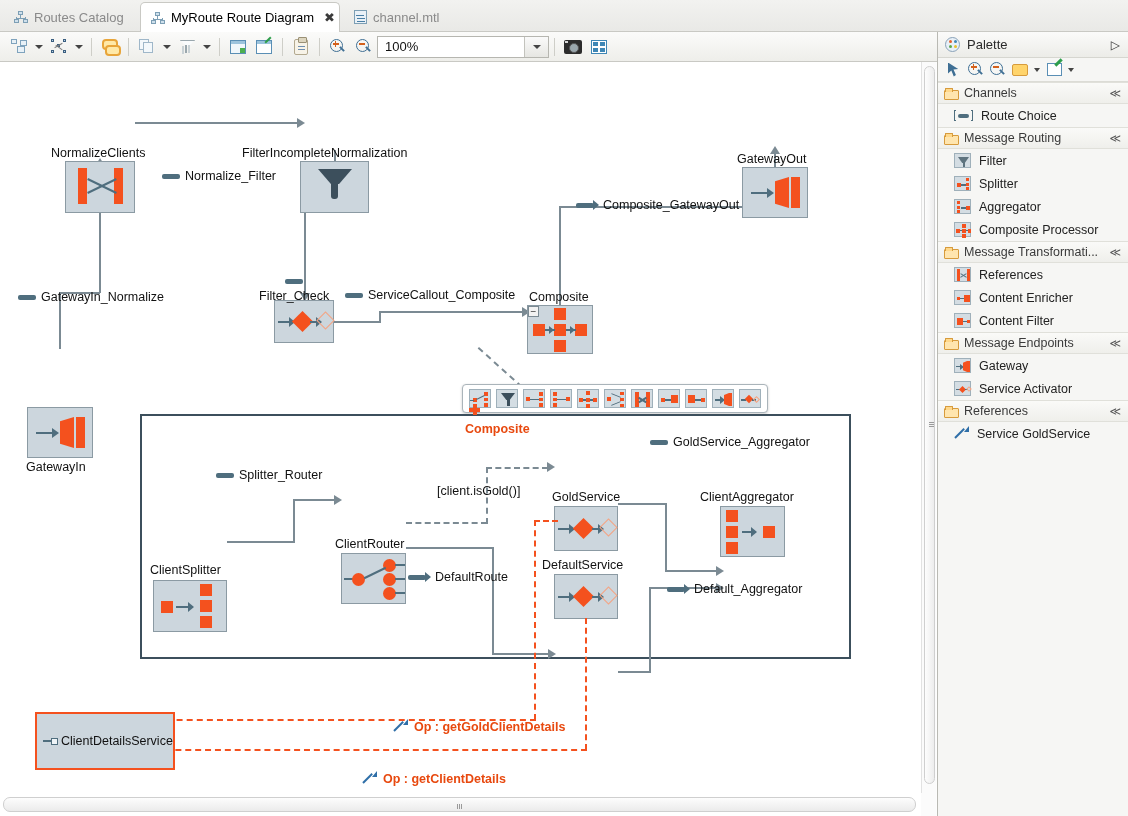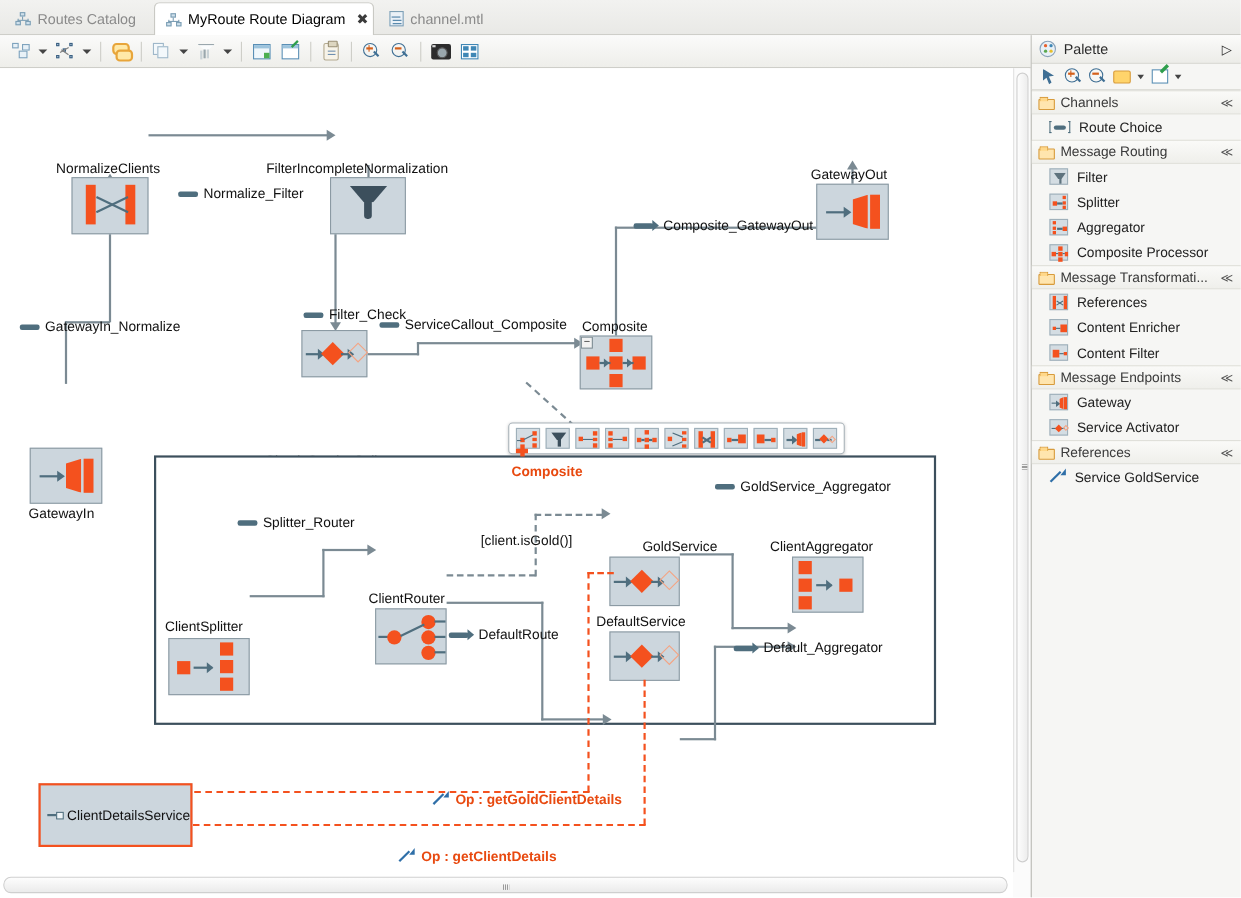--- a/index.html
+++ b/index.html
@@ -375,20 +375,24 @@
     <div class="tbtn">
       <span class="g-zoomin">
           <i></i>
         </span>
     </div>
     <div class="tbtn">
       <span class="g-zoomout">
           <i></i>
         </span>
     </div>
+    <div class="zoombox">
+      <span>100%</span>
+      <span class="zdrop"></span>
+    </div>
     <div class="tsep"></div>
     <div class="tbtn">
       <span class="g-cam"></span>
     </div>
     <div class="tbtn">
       <span class="g-layout">
           <i class="q1"></i>
           <i class="q2"></i>
           <i class="q3"></i>
           <i class="q4"></i>
@@ -566,21 +570,21 @@
     </div>
 
     <div class="edge-label" style="left:18px;top:228px;">
       <span class="stub"></span>
       <span>GatewayIn_Normalize</span>
     </div>
     <div class="edge-label" style="left:162px;top:107px;">
       <span class="stub"></span>
       <span>Normalize_Filter</span>
     </div>
-    <div class="edge-label" style="left:276px;top:217px;">
+    <div class="edge-label" style="left:259px;top:217px;flex-direction:column;">
       <span class="stub"></span>
       <span>Filter_Check</span>
     </div>
     <div class="edge-label" style="left:345px;top:226px;">
       <span class="stub"></span>
       <span>ServiceCallout_Composite</span>
     </div>
     <div class="edge-label arrowstub" style="left:576px;top:136px;">
       <span class="stub"></span>
       <span style="margin-left:4px">Composite_GatewayOut</span>
@@ -635,21 +639,21 @@
         <i style="left:41px;top:5px;width:13px;height:13px;border-radius:50%;background:#f4511e"></i>
         <i style="left:41px;top:19px;width:13px;height:13px;border-radius:50%;background:#f4511e"></i>
         <i style="left:41px;top:33px;width:13px;height:13px;border-radius:50%;background:#f4511e"></i>
         <i class="ln" style="left:21px;top:18px;width:24px;height:2.2px;transform:rotate(-26deg)"></i>
         <i class="ln" style="left:53px;top:10px;width:10px;height:2px"></i>
         <i class="ln" style="left:53px;top:24px;width:10px;height:2px"></i>
         <i class="ln" style="left:53px;top:38px;width:10px;height:2px"></i>
       </span>
     </div>
 
-    <div class="nlabel" style="left:584px;top:428px;">GoldService</div>
+    <div class="nlabel" style="left:552px;top:428px;">GoldService</div>
     <div class="node" style="left:554px;top:444px;width:64px;height:45px;">
       <span class="ng">
         <i class="ln" style="left:3px;top:21px;width:14px;height:2px"></i>
         <i style="left:14px;top:17px;width:0;height:0;border-left:6px solid #4f6e7e;border-top:5px solid transparent;border-bottom:5px solid transparent"></i>
         <i class="sq" style="left:21px;top:14px;width:15px;height:15px;transform:rotate(45deg)"></i>
         <i class="ln" style="left:37px;top:21px;width:10px;height:2px"></i>
         <i style="left:43px;top:17px;width:0;height:0;border-left:6px solid #4f6e7e;border-top:5px solid transparent;border-bottom:5px solid transparent"></i>
         <i style="left:47px;top:14px;width:13px;height:13px;border:1.6px solid #f4a483;transform:rotate(45deg)"></i>
       </span>
     </div>

